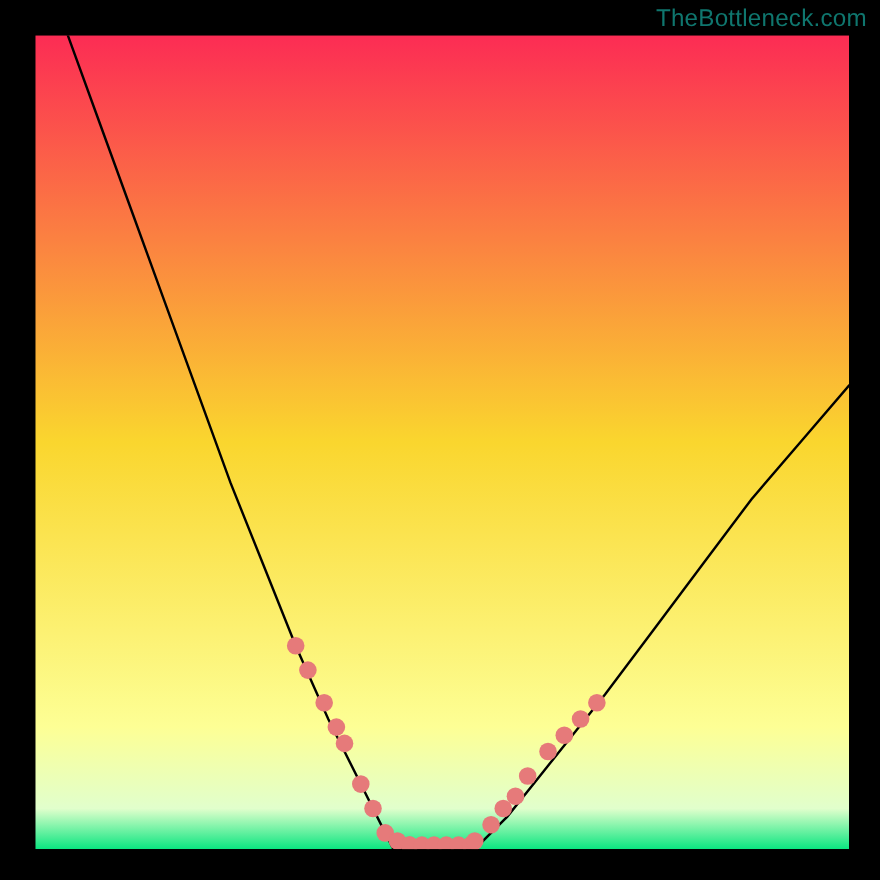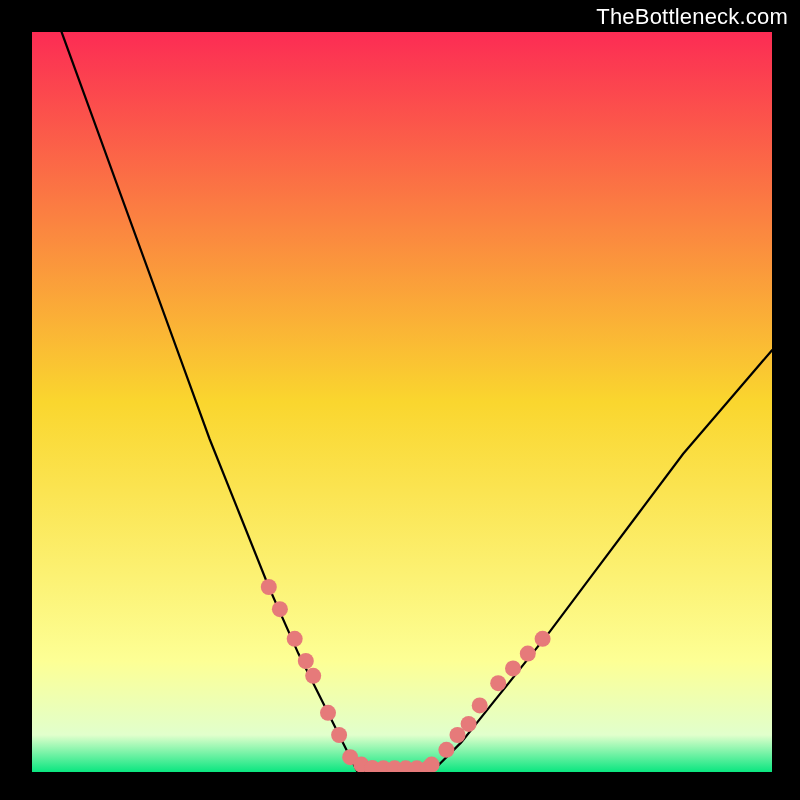--- a/index.html
+++ b/index.html
@@ -24,21 +24,21 @@
     height: 740px;
     overflow: hidden;
   }
   .watermark {
     position: absolute;
     top: 4px;
     right: 12px;
     font-family: Arial, Helvetica, sans-serif;
     font-size: 22px;
     font-weight: 500;
-    color: #ffffff;
+    color: #0f766e;
     letter-spacing: 0.2px;
     pointer-events: none;
   }
 </style>
 </head>
 <body>
 
 <div class="outer">
   <div class="watermark">TheBottleneck.com</div>
   <div class="plot">

